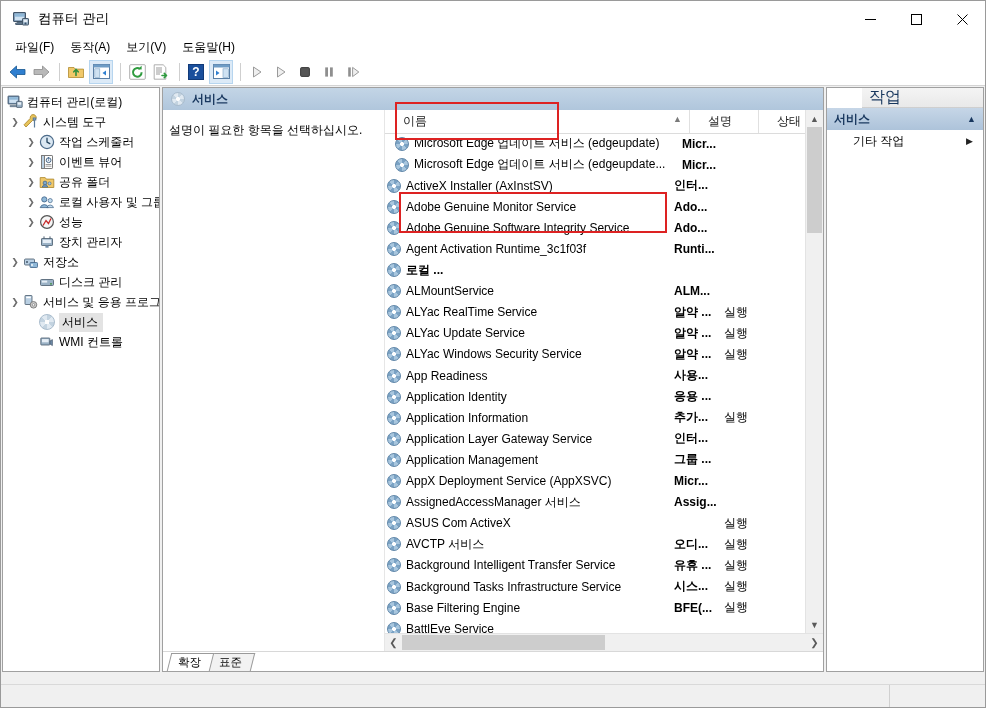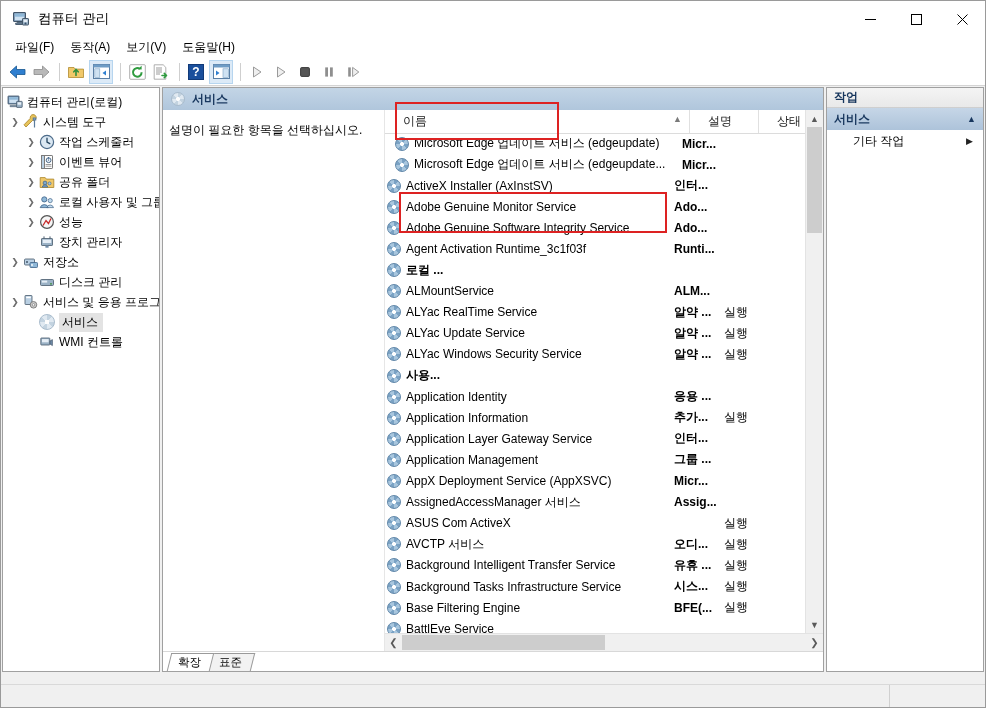--- a/index.html
+++ b/index.html
@@ -81,22 +81,22 @@
   
   .tabs{height:19px;display:flex;align-items:flex-end;padding-left:6px;background:#fff;flex:none;border-top:1px solid #d8d8d8;}
   .tab{height:17px;line-height:17px;padding:0 10px 0 8px;font-size:11.5px;position:relative;color:#000;
        border:1px solid #9a9a9a;border-bottom:none;background:#f2f2f2;margin-right:-2px;
        transform:skewX(-14deg);}
   .tab span{display:inline-block;transform:skewX(14deg);}
   .tab.active{background:#fff;z-index:3;}
 
   
   .right{width:190px;height:585px;margin:1px 1px 0 2px;display:flex;flex-direction:column;}
-  .r-head{height:19px;display:flex;align-items:center;padding-left:7px;font-size:12px;font-weight:bold;color:#17365d;
-          background:linear-gradient(#f4f4f4,#e9e9e9);border-bottom:1px solid #cfcfcf;flex:none;}
+  .r-head{height:19px;display:flex;align-items:center;padding-left:7px;font-size:16px;font-weight:normal;color:#17365d;
+          background:linear-gradient(#f4f4f4,#e9e9e9);border-bottom:1px solid #cfcfcf;flex:none;margin-left:35px;}
   .r-sec{height:22px;display:flex;align-items:center;padding:0 7px;background:linear-gradient(#c6d6e7,#adc3da);
          font-size:12px;font-weight:bold;color:#17365d;flex:none;}
   .r-sec .chev{margin-left:auto;font-size:9px;color:#17365d;}
   .r-item{height:22px;display:flex;align-items:center;padding-left:26px;font-size:12px;flex:none;}
   .r-item .chev{margin-left:auto;margin-right:10px;font-size:9px;color:#222;}
 
   
   .status{position:absolute;left:0;right:0;bottom:0;height:22px;background:#f0f0f0;border-top:1px solid #d9d9d9;display:flex;}
   .status .s1{flex:1;border-right:1px solid #d0d0d0;}
   .status .s2{width:95px;}
@@ -530,20 +530,21 @@
                   <div class="gear-ico"></div>
                 </div>
                 <div class="nm">ALYac Windows Security Service</div>
                 <div class="ds">알약 ...</div>
                 <div class="st">실행</div>
               </div>
               <div class="row">
                 <div class="gear">
                   <div class="gear-ico"></div>
                 </div>
+                <div class="nm">App Readiness</div>
                 <div class="ds">사용...</div>
                 <div class="st"></div>
               </div>
               <div class="row">
                 <div class="gear">
                   <div class="gear-ico"></div>
                 </div>
                 <div class="nm">Application Identity</div>
                 <div class="ds">응용 ...</div>
                 <div class="st"></div>

